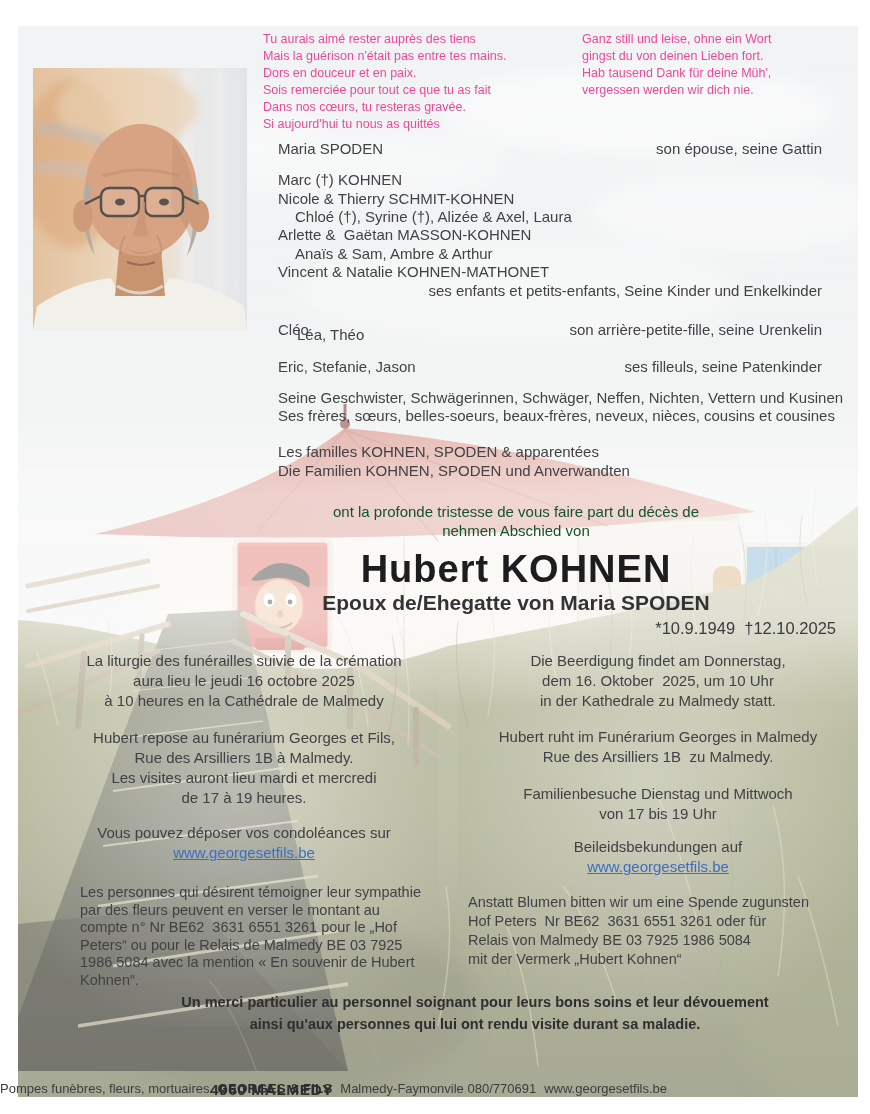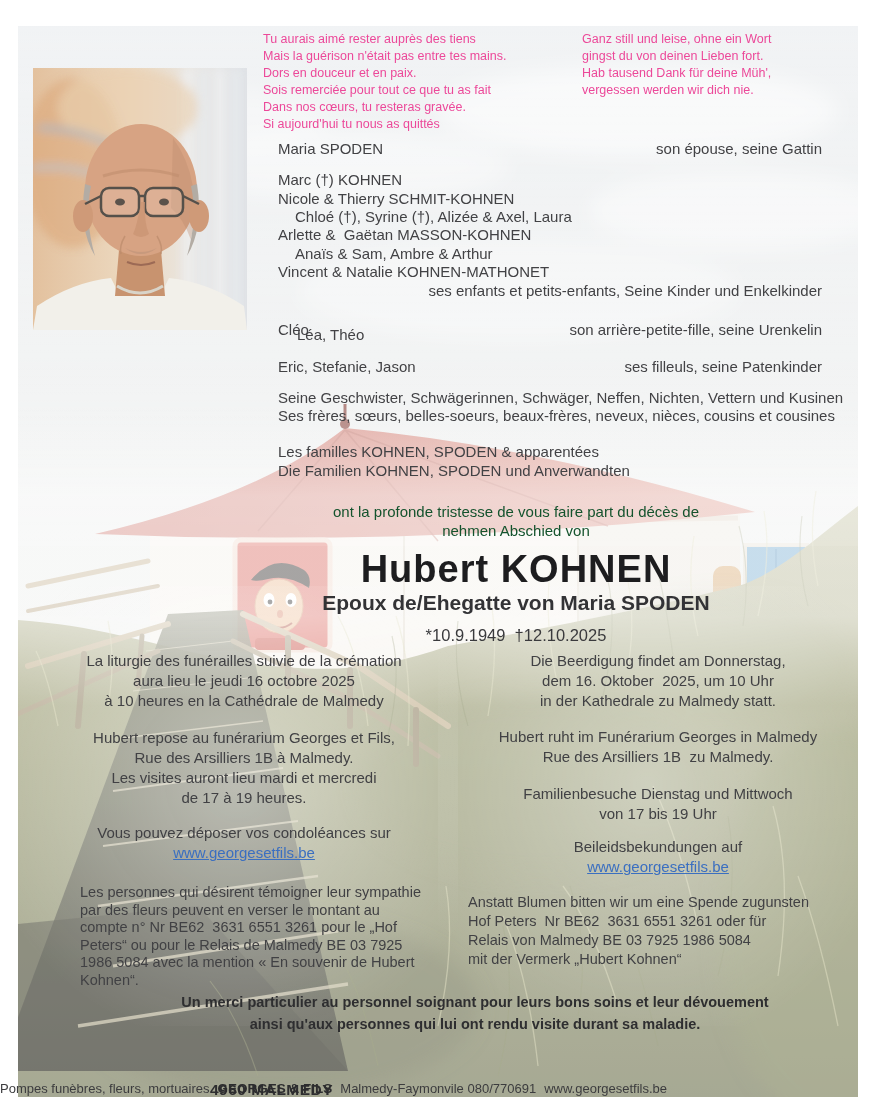--- a/index.html
+++ b/index.html
@@ -284,21 +284,21 @@
   <div class="abs fam t" style="left:278px;top:408px;">Ses frères, sœurs, belles-soeurs, beaux-frères, neveux, nièces, cousins et cousines</div>
 
   <div class="abs fam t" style="left:278px;top:444px;">Les familles KOHNEN, SPODEN &amp; apparentées</div>
   <div class="abs fam t" style="left:278px;top:463px;">Die Familien KOHNEN, SPODEN und Anverwandten</div>
 
   <div class="abs centerbox" style="left:196px;top:503px;width:640px;">
     <div class="ann-line t">ont la profonde tristesse de vous faire part du décès de</div>
     <div class="ann-line t">nehmen Abschied von</div>
     <div class="ann-name t" style="margin-top:8px;line-height:1.1;">Hubert KOHNEN</div>
     <div class="ann-sub t" style="font-weight:bold;">Epoux de/Ehegatte von Maria SPODEN</div>
-    <div class="ann-dates t" style="margin-top:8px;">*10.9.1949  †12.10.2025</div>
+    <div class="ann-dates t" style="margin-top:1px;text-align:right;">*10.9.1949  †12.10.2025</div>
   </div>
 
   <div class="abs col centerbox" style="left:38px;top:651px;width:412px;">
     <div class="t">La liturgie des funérailles suivie de la crémation</div>
     <div class="t">aura lieu le jeudi 16 octobre 2025</div>
     <div class="t">à 10 heures en la Cathédrale de Malmedy</div>
   </div>
   <div class="abs col centerbox" style="left:38px;top:728px;width:412px;">
     <div class="t">Hubert repose au funérarium Georges et Fils,</div>
     <div class="t">Rue des Arsilliers 1B à Malmedy.</div>

